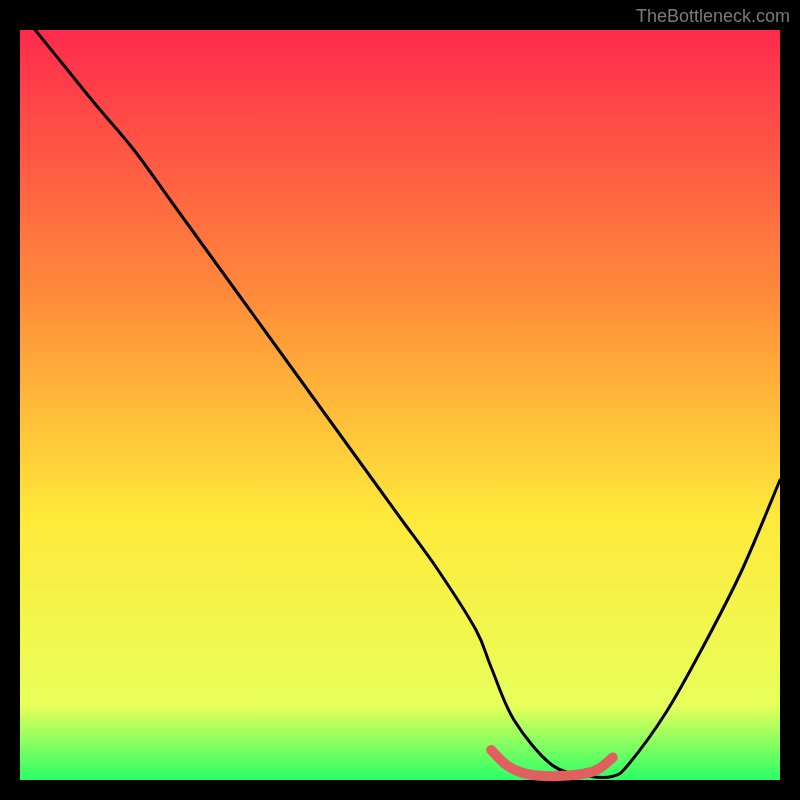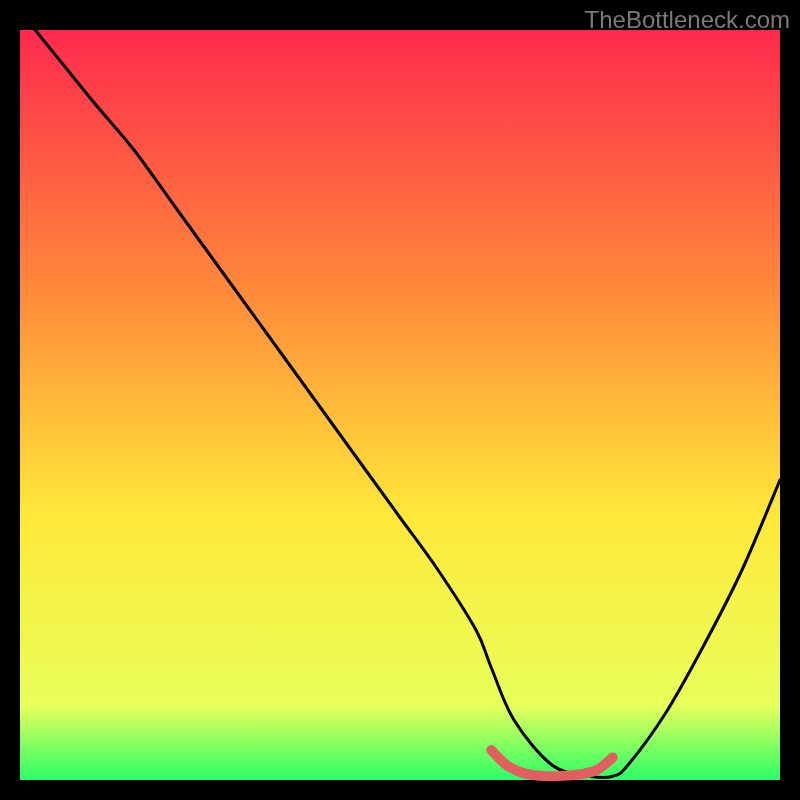--- a/index.html
+++ b/index.html
@@ -9,21 +9,21 @@
     width: 800px;
     height: 800px;
     position: relative;
     font-family: Arial, Helvetica, sans-serif;
   }
   .watermark {
     position: absolute;
     top: 6px;
     right: 10px;
     color: #7a7a7a;
-    font-size: 24px;
+    font-size: 18px;
     z-index: 10;
   }
   svg {
     display: block;
   }
 </style>
 </head>
 <body>
 
 <div class="watermark">TheBottleneck.com</div>

